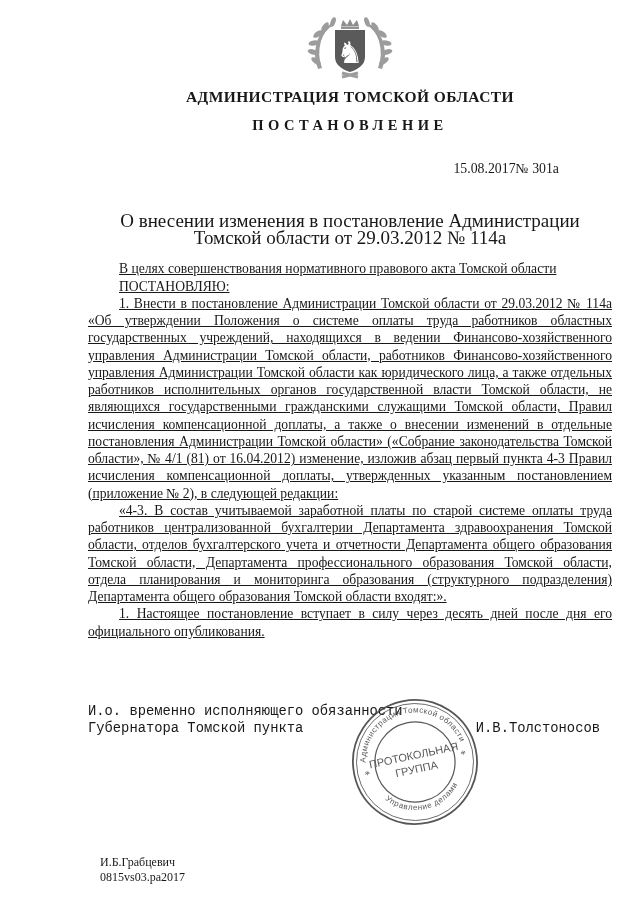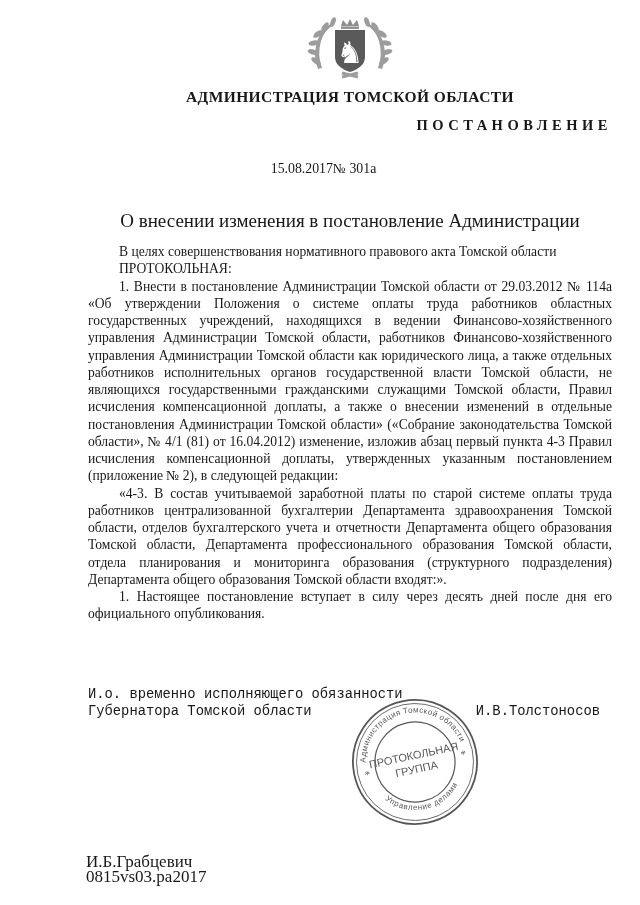--- a/index.html
+++ b/index.html
@@ -15,49 +15,49 @@
     position:absolute;left:88px;top:0;width:524px;
   }
   .emblem-wrap{
     margin-top:17px;text-align:center;height:64px;
   }
   .org-name{
     margin-top:7px;text-align:center;
     font-weight:bold;font-size:15.5px;letter-spacing:.4px;
   }
   .doc-type{
-    margin-top:11px;text-align:right;
+    margin-top:11px;text-align:center;
     font-weight:bold;font-size:14.5px;letter-spacing:4.5px;
   }
   .date-row{
-    margin-top:27px;display:flex;justify-content:center;
+    margin-top:27px;display:flex;justify-content:flex-end;
     font-size:13.8px;
   }
   .date-row .doc-number{padding-right:53px;font-family:Liberation Serif, serif;}
   .doc-title{
     margin-top:35px;text-align:center;font-size:19px;line-height:17.2px;
   }
   .body-text{
-    margin-top:14px;font-size:13.6px;line-height:17.25px;
+    margin-top:14px;font-size:13.6px;line-height:17.25px;text-decoration:underline;
   }
   .body-text p{
     margin:0;text-indent:31px;text-align:justify;
   }
   .signature{
     margin-top:63px;display:flex;justify-content:space-between;
     align-items:flex-end;font-size:13.8px;line-height:17.5px;font-family:Liberation Mono, monospace;
   }
   .signature .sig-name{margin-right:12px;white-space:nowrap;}
   .stamp{
     position:absolute;left:349px;top:695px;width:132px;height:134px;
     pointer-events:none;
   }
   .footer{
-    position:absolute;left:86px;top:855px;
-    font-size:17px;line-height:14.5px;
+    position:absolute;left:100px;top:855px;
+    font-size:12px;line-height:14.5px;
   }
 </style>
 </head>
 <body>
 
 <div class="page">
   <div class="content">
 
     <div class="emblem-wrap">
       <svg width="92" height="64" viewBox="0 0 92 64">
@@ -94,34 +94,35 @@
     <div class="org-name">АДМИНИСТРАЦИЯ ТОМСКОЙ ОБЛАСТИ</div>
     <div class="doc-type">ПОСТАНОВЛЕНИЕ</div>
 
     <div class="date-row">
       <span class="doc-date">15.08.2017</span>
       <span class="doc-number">№ 301а</span>
     </div>
 
     <div class="doc-title">
       <div>О внесении  изменения в постановление Администрации</div>
+      <div>Томской области от 29.03.2012 № 114а</div>
     </div>
 
     <div class="body-text">
       <p>В целях совершенствования нормативного правового акта Томской области</p>
-      <p>ПРОТОКОЛЬНАЯ:</p>
+      <p>ПОСТАНОВЛЯЮ:</p>
       <p>1. Внести в постановление Администрации Томской области от 29.03.2012 № 114а «Об утверждении Положения о системе оплаты труда работников областных государственных учреждений, находящихся в ведении Финансово-хозяйственного управления Администрации Томской области, работников Финансово-хозяйственного управления Администрации Томской области как юридического лица, а также отдельных работников исполнительных органов государственной власти Томской области, не являющихся государственными гражданскими служащими Томской области, Правил исчисления компенсационной доплаты, а также о внесении изменений в отдельные постановления Администрации Томской области» («Собрание законодательства Томской области», № 4/1 (81) от 16.04.2012) изменение, изложив абзац первый пункта 4-3 Правил исчисления компенсационной доплаты, утвержденных указанным постановлением (приложение № 2), в следующей редакции:</p>
       <p>«4-3. В состав учитываемой заработной платы по старой системе оплаты труда работников централизованной бухгалтерии Департамента здравоохранения Томской области, отделов бухгалтерского учета и отчетности Департамента общего образования Томской области, Департамента профессионального образования Томской области, отдела планирования и мониторинга образования (структурного подразделения) Департамента общего образования Томской области входят:».</p>
       <p>1. Настоящее постановление вступает в силу через десять дней после дня его официального опубликования.</p>
     </div>
 
     <div class="signature">
       <div>
         <div>И.о. временно исполняющего обязанности</div>
-        <div>Губернатора Томской области</div>
+        <div>Губернатора Томской пункта</div>
       </div>
       <div class="sig-name">И.В.Толстоносов</div>
     </div>
 
   </div>
 
   <div class="stamp">
     <svg width="132" height="134" viewBox="0 0 132 132">
       <g transform="rotate(-12 66 66)" stroke="#3f3f3f" fill="none" opacity="0.88">
         <circle cx="66" cy="66" r="62" stroke-width="1.8"></circle>

